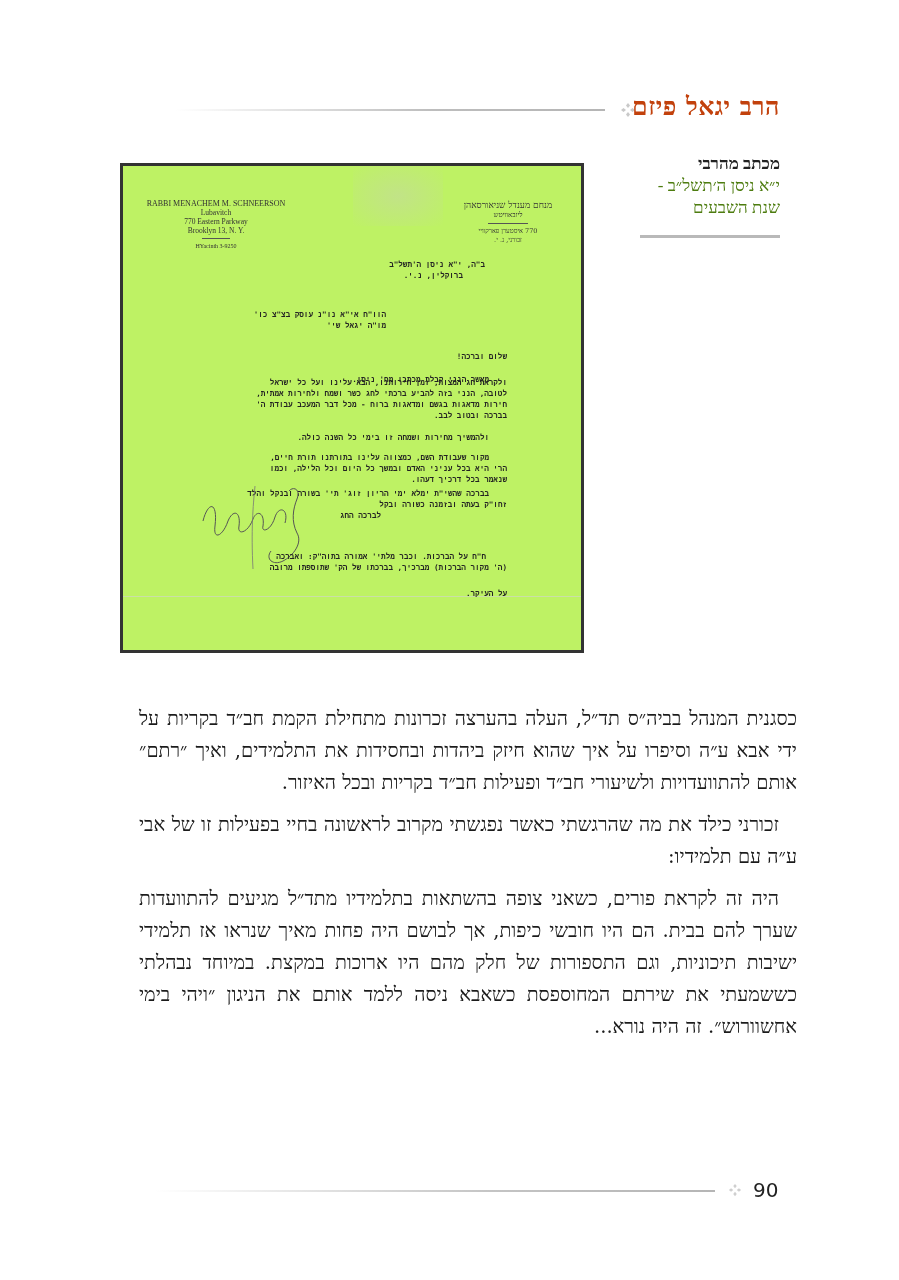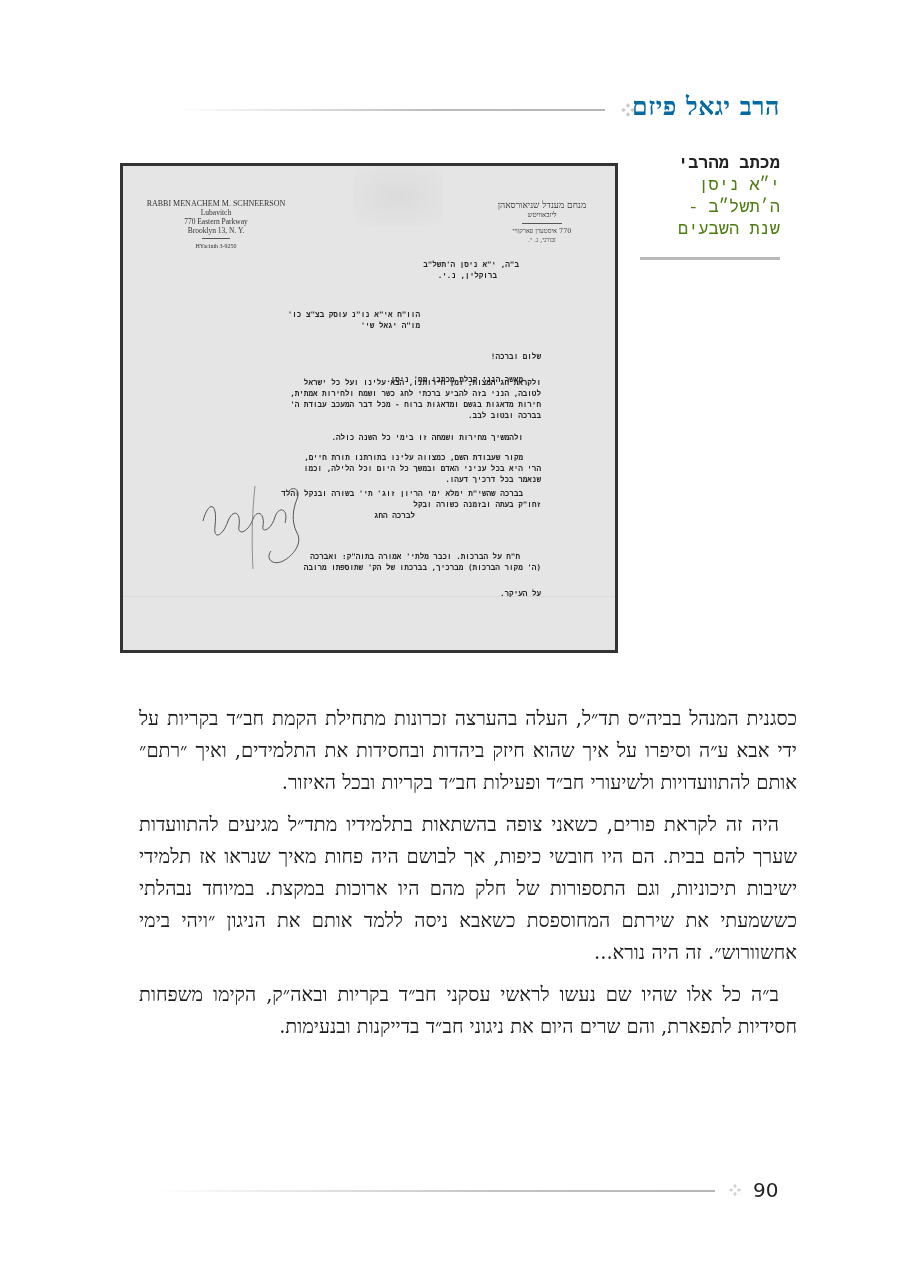--- a/index.html
+++ b/index.html
@@ -8,46 +8,45 @@
       font-family: "DejaVu Serif", "Liberation Serif", serif;
       color: #1a1a1a;
     }
     
     .running-head {
       position: absolute; top: 88px; left: 110px; width: 670px; height: 40px;
     }
     .running-head .title {
       position: absolute; right: 0; top: 4px;
       direction: rtl; font-family: "DejaVu Serif", "Liberation Serif", serif;
-      font-size: 25px; font-weight: bold; color: #0369a1; letter-spacing: 0.5px;
+      font-size: 25px; font-weight: bold; color: #c2410c; letter-spacing: 0.5px;
     }
     .running-head .ornament {
       position: absolute; left: 510px; top: 14px; width: 16px; height: 16px;
     }
     .running-head .rule {
       position: absolute; left: 65px; top: 21px; width: 430px; height: 2px;
       background: linear-gradient(to right, rgba(190,190,190,0), #bdbdbd 60%, #b5b5b5);
     }
     
     .caption {
       position: absolute; top: 153px; left: 640px; width: 140px;
       direction: rtl; text-align: right;
-      font-family: Liberation Mono, monospace;
+      font-family: Liberation Serif, serif;
     }
     .caption .cap-title { font-size: 17px; font-weight: bold; color: #222; line-height: 22px; }
     .caption .cap-line { font-size: 17px; color: #4d7c0f; line-height: 22px; }
     .caption .cap-rule {
       margin-top: 16px; width: 140px; height: 3px; background: #b9b9b9;
     }
     
     .letter {
       position: absolute; top: 163px; left: 120px; width: 458px; height: 484px;
-      border: 3px solid #333; background: #e5e5e5;
+      border: 3px solid #333; background: #bef264;
       overflow: hidden;
-      padding-left: 34px;
     }
     .letter .smudge {
       position: absolute; left: 230px; top: 0; width: 90px; height: 60px;
       background: radial-gradient(ellipse at center, rgba(200,200,200,0.35), rgba(255,255,255,0));
     }
     .lh-en {
       position: absolute; top: 33px; left: 18px; width: 150px; text-align: center;
       font-family: "Liberation Serif", "DejaVu Serif", serif; font-size: 7.5px; line-height: 9px; color: #333;
     }
     .lh-en .name { font-size: 8px; }
@@ -164,22 +163,22 @@
     <path d="M62 5 C 60 25, 58 50, 60 88" fill="none" stroke="#777" stroke-width="0.8"></path>
   </svg>
 
   <div class="typed" style="top:385px; right:95px;">ח"ח על הברכות. וכבר מלתי' אמורה בתוה"ק: ואברכה</div>
   <div class="typed" style="top:396px; right:74px;">(ה' מקור הברכות) מברכיך, בברכתו של הק' שתוספתו מרובה</div>
   <div class="typed" style="top:422px; right:74px;text-align:right;">על העיקר.</div>
 </div>
 
 <div class="body-text">
   <p>כסגנית המנהל בביה״ס תד״ל, העלה בהערצה זכרונות מתחילת הקמת חב״ד בקריות על ידי אבא ע״ה וסיפרו על איך שהוא חיזק ביהדות ובחסידות את התלמידים, ואיך ״רתם״ אותם להתוועדויות ולשיעורי חב״ד ופעילות חב״ד בקריות ובכל האיזור.</p>
+  <p class="indent">זכורני כילד את מה שהרגשתי כאשר נפגשתי מקרוב לראשונה בחיי בפעילות זו של אבי ע״ה עם תלמידיו:</p>
   <p class="indent">היה זה לקראת פורים, כשאני צופה בהשתאות בתלמידיו מתד״ל מגיעים להתוועדות שערך להם בבית. הם היו חובשי כיפות, אך לבושם היה פחות מאיך שנראו אז תלמידי ישיבות תיכוניות, וגם התספורות של חלק מהם היו ארוכות במקצת. במיוחד נבהלתי כששמעתי את שירתם המחוספסת כשאבא ניסה ללמד אותם את הניגון ״ויהי בימי אחשוורוש״. זה היה נורא...</p>
-  <p class="indent">ב״ה כל אלו שהיו שם נעשו לראשי עסקני חב״ד בקריות ובאה״ק, הקימו משפחות חסידיות לתפארת, והם שרים היום את ניגוני חב״ד בדייקנות ובנעימות.</p>
 </div>
 
 <div class="footer">
   <div class="rule"></div>
   <svg class="ornament" viewBox="0 0 16 16">
     <path d="M8 1 L10 3.5 L8 6 L6 3.5 Z" fill="#cfcfcf"></path>
     <path d="M8 10 L10 12.5 L8 15 L6 12.5 Z" fill="#cfcfcf"></path>
     <path d="M1 8 L3.5 6 L6 8 L3.5 10 Z" fill="#cfcfcf"></path>
     <path d="M10 8 L12.5 6 L15 8 L12.5 10 Z" fill="#cfcfcf"></path>
   </svg>

